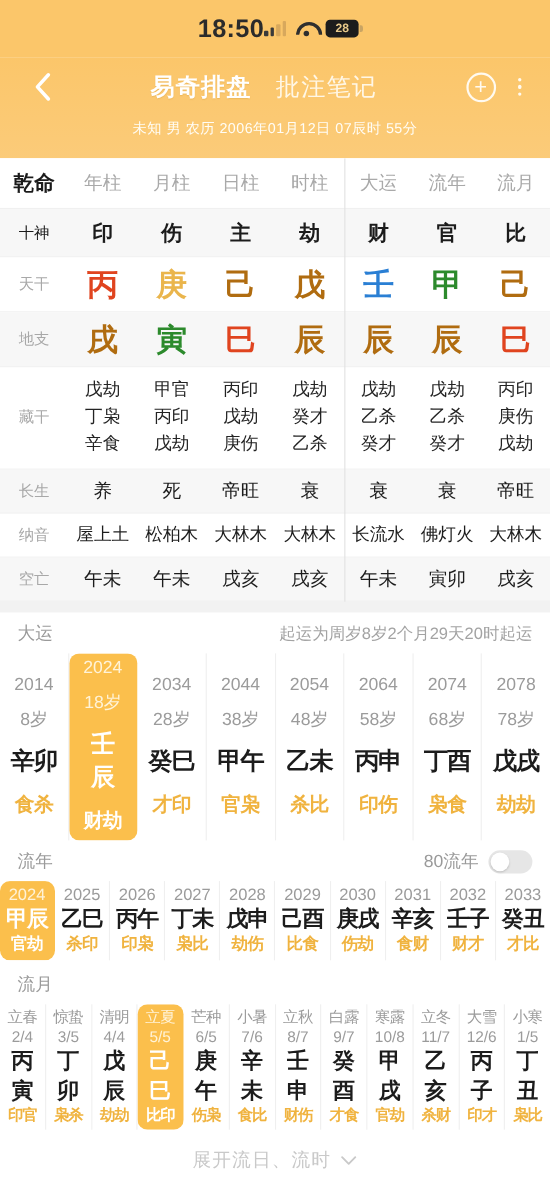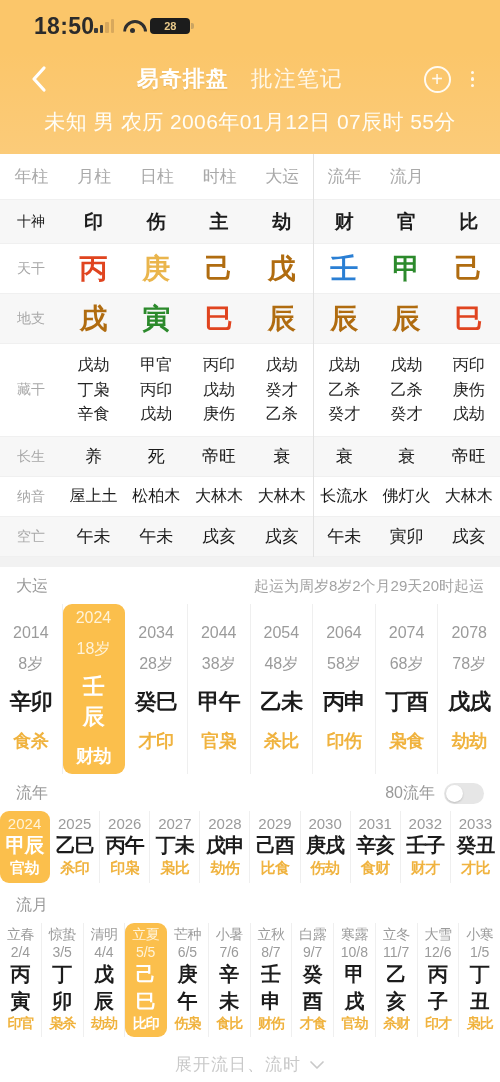--- a/index.html
+++ b/index.html
@@ -8,21 +8,21 @@
     font-family: "Liberation Sans", "DejaVu Sans", sans-serif;
     background: #ffffff;
     overflow: hidden;
   }
 
   
   .statusbar {
     height: 52px;
     background: #fbc66a;
     display: flex; align-items: center;
-    justify-content: flex-start;
+    justify-content: center;
     padding: 0 28px 0 34px;
   }
   .clock { font-size: 23px; font-weight: 600; color: #2b2b2b; letter-spacing: .3px; }
   .sysicons { display: flex; align-items: center; gap: 9px; }
   .bars { display: flex; align-items: flex-end; gap: 2px; height: 14px; }
   .bars i { display: block; width: 3.5px; background: #3a3a3a; border-radius: 1px; }
   .bars i:nth-child(1){ height: 5px; }
   .bars i:nth-child(2){ height: 8px; }
   .bars i:nth-child(3){ height: 11px; background:#d8a85c; }
   .bars i:nth-child(4){ height: 14px; background:#d8a85c; }
@@ -30,21 +30,21 @@
   .wifi::before{
     content:""; position:absolute; left:0; top:1px; width:18px; height:18px;
     border: 3px solid #2f2f2f; border-radius:50%;
     clip-path: polygon(0 0,100% 0,100% 48%,0 48%);
   }
   .wifi::after{
     content:""; position:absolute; left:6.5px; top:9px; width:5px; height:5px;
     background:#2f2f2f; border-radius:50%;
   }
   .battery {
-    width: 40px; height: 16px; border-radius: 4px; background:#1c1c1c;
+    width: 30px; height: 16px; border-radius: 4px; background:#1c1c1c;
     display:flex; align-items:center; justify-content:center;
     color:#e8c98a; font-size:11px; font-weight:700; position:relative;
   }
   .battery::after{
     content:""; position:absolute; right:-3.5px; top:5px;
     width:2.5px; height:6px; background:#c9a463; border-radius:0 2px 2px 0;
   }
 
   
   .header {
@@ -62,21 +62,21 @@
   .tab.active { color: #ffffff; font-weight: 700; text-shadow: 0 1px 1px rgba(200,140,30,.25); }
   .navright { display:flex; align-items:center; gap: 14px; }
   .plusbtn {
     width: 27px; height: 27px; border-radius: 50%; border: 2px solid #fffaf0;
     display:flex; align-items:center; justify-content:center; cursor:pointer;
   }
   .plusbtn span { color:#fffaf0; font-size:20px; line-height:16px; font-weight:400; }
   .dots { display:flex; flex-direction:column; gap:3px; padding: 4px 6px; cursor:pointer; }
   .dots i { width:3.5px; height:3.5px; border-radius:50%; background:#fffaf0; display:block; }
   .birthline {
-    text-align:center; color:#fffdf6; font-size:21px; letter-spacing:.4px;
+    text-align:center; color:#fffdf6; font-size:13px; letter-spacing:.4px;
     padding: 2px 0 6px;
   }
 
   
   .chart { position: relative; background:#fff; }
   .vline {
     position:absolute; left: 313px; top: 0; bottom: 0; width:1px;
     background:#e2e2e2; z-index:3;
   }
   .row { display: flex; align-items: stretch; border-bottom: 1px solid #f0f0f0; }
@@ -235,20 +235,21 @@
         </div>
     </div>
   </div>
   <div class="birthline">未知 男 农历 2006年01月12日 07辰时 55分</div>
 </div>
 
 <div class="chart">
   <div class="vline"></div>
 
   <div class="row row-head plain">
+    <div class="lbl strong">乾命</div>
     <div class="g1">
       <div class="cell">年柱</div>
       <div class="cell">月柱</div>
       <div class="cell">日柱</div>
       <div class="cell">时柱</div>
     </div>
     <div class="g2">
       <div class="cell">大运</div>
       <div class="cell">流年</div>
       <div class="cell">流月</div>

